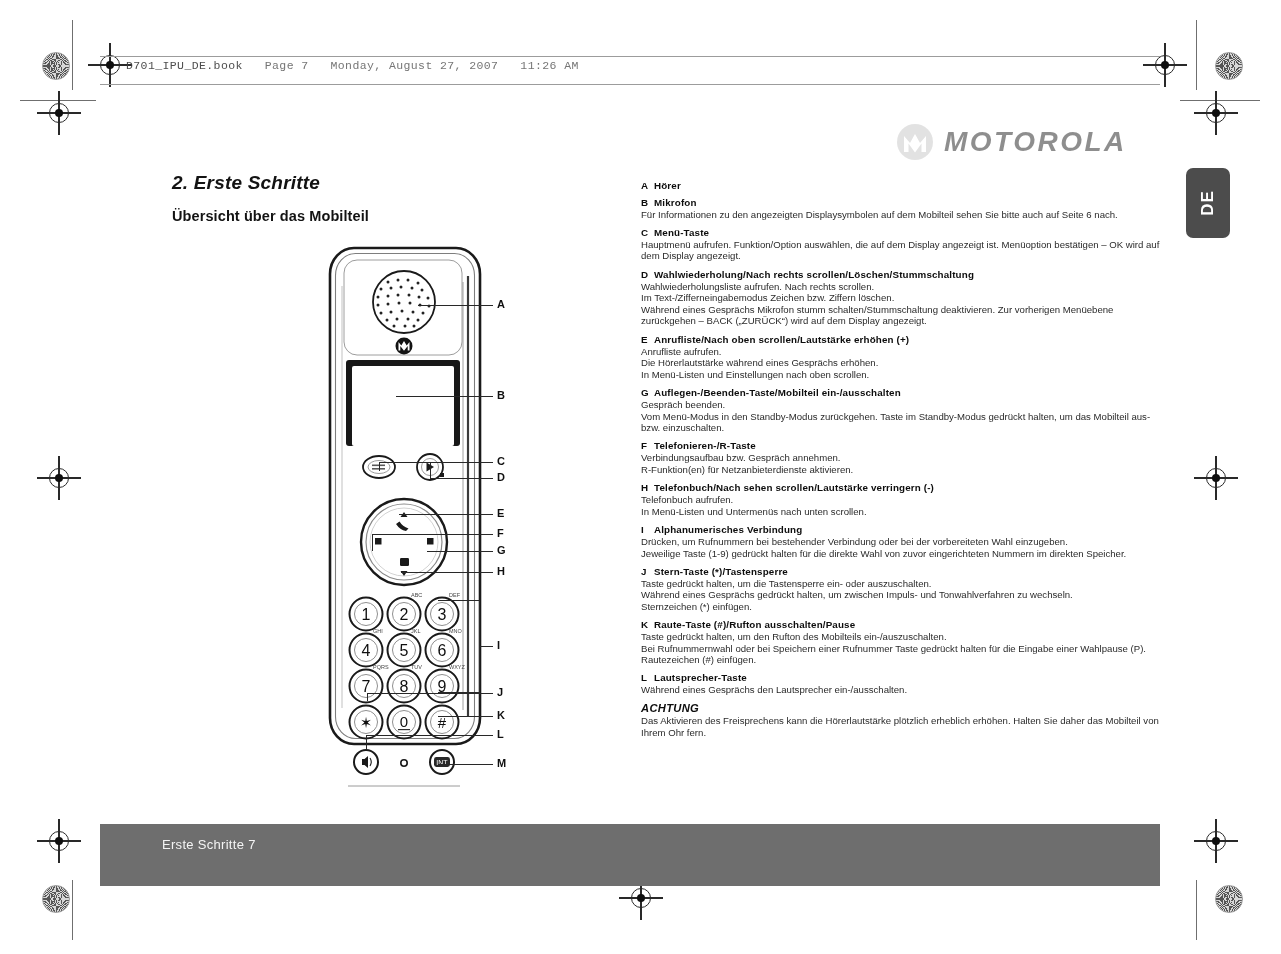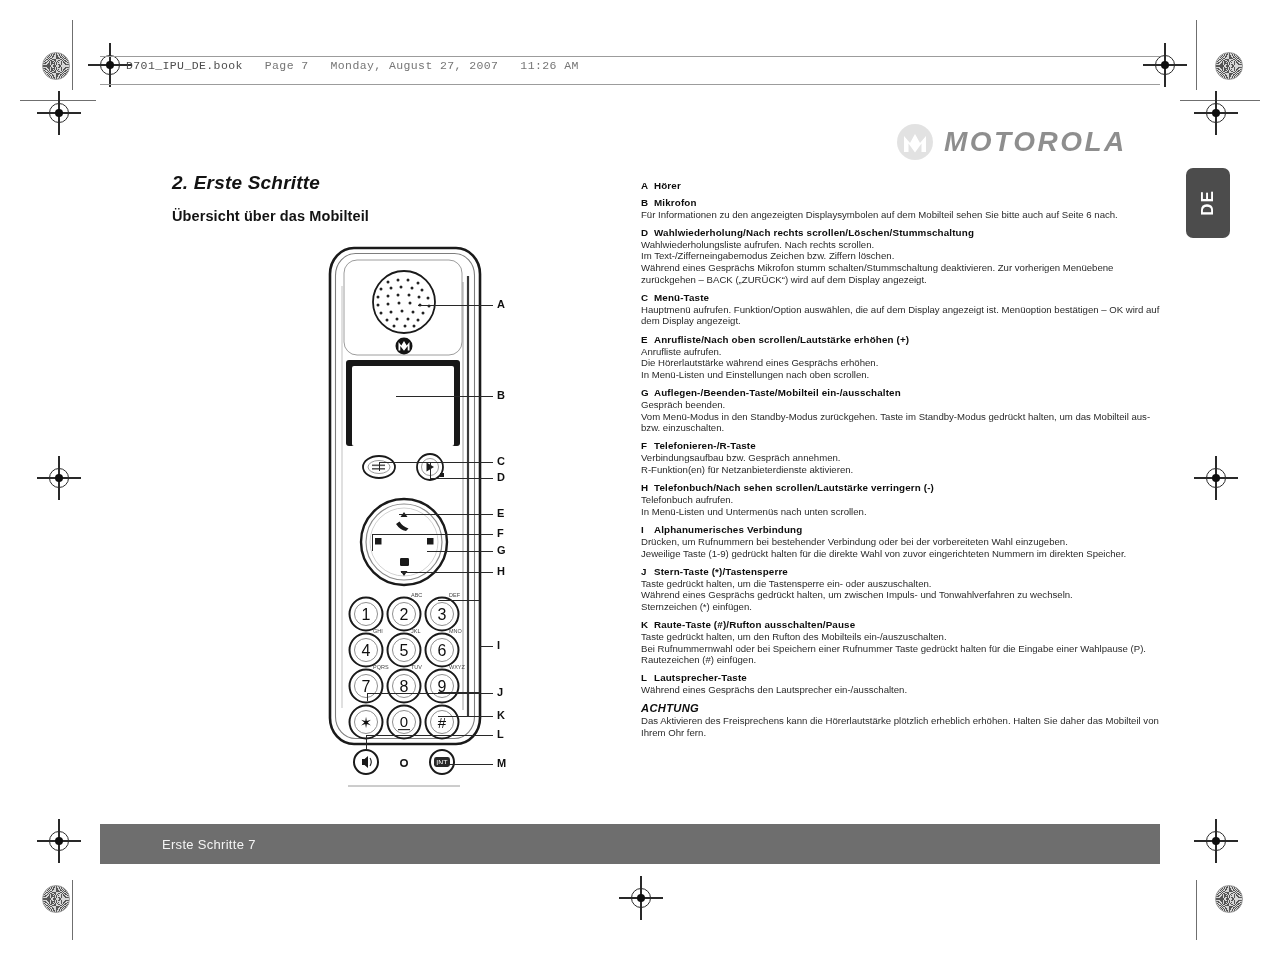--- a/index.html
+++ b/index.html
@@ -91,21 +91,21 @@
   
   .phonewrap{position:absolute;left:318px;top:246px;width:200px;height:500px;}
 
   
   .callout{position:absolute;font-size:11px;font-weight:bold;color:#111;}
   .leader{position:absolute;height:1px;background:#2a2a2a;}
   .vleader{position:absolute;width:1px;background:#2a2a2a;}
 
   
   .footband{
-    position:absolute;left:100px;top:824px;width:1060px;height:40px;
+    position:absolute;left:100px;top:824px;width:1060px;height:62px;
     background:#6e6e6e;
   }
   .footband .ftext{
     position:absolute;left:62px;top:13px;color:#f2f2f2;font-size:13px;
     letter-spacing:.3px;
   }
 </style>
 </head>
 <body>
 
@@ -419,32 +419,32 @@
     <div class="blk tight">
       <h4><span class="ab">A</span><span>Hörer</span></h4>
     </div>
 
     <div class="blk">
       <h4><span class="ab">B</span><span>Mikrofon</span></h4>
       <p>Für Informationen zu den angezeigten Displaysymbolen auf dem Mobilteil sehen Sie bitte auch auf Seite 6 nach.</p>
     </div>
 
     <div class="blk">
+      <h4><span class="ab">C</span><span>Menü-Taste</span></h4>
+      <p>Hauptmenü aufrufen. Funktion/Option auswählen, die auf dem Display angezeigt ist. Menüoption bestätigen – OK wird auf dem Display angezeigt.</p>
+    </div>
+
+    <div class="blk">
       <h4><span class="ab">D</span><span>Wahlwiederholung/Nach rechts scrollen/Löschen/Stummschaltung</span></h4>
       <p>Wahlwiederholungsliste aufrufen. Nach rechts scrollen.</p>
       <p>Im Text-/Zifferneingabemodus Zeichen bzw. Ziffern löschen.</p>
       <p>Während eines Gesprächs Mikrofon stumm schalten/Stummschaltung deaktivieren. Zur vorherigen Menüebene zurückgehen – BACK („ZURÜCK“) wird auf dem Display angezeigt.</p>
     </div>
 
     <div class="blk">
-      <h4><span class="ab">C</span><span>Menü-Taste</span></h4>
-      <p>Hauptmenü aufrufen. Funktion/Option auswählen, die auf dem Display angezeigt ist. Menüoption bestätigen – OK wird auf dem Display angezeigt.</p>
-    </div>
-
-    <div class="blk">
       <h4><span class="ab">E</span><span>Anrufliste/Nach oben scrollen/Lautstärke erhöhen (+)</span></h4>
       <p>Anrufliste aufrufen.</p>
       <p>Die Hörerlautstärke während eines Gesprächs erhöhen.</p>
       <p>In Menü-Listen und Einstellungen nach oben scrollen.</p>
     </div>
 
     <div class="blk">
       <h4><span class="ab">G</span><span>Auflegen-/Beenden-Taste/Mobilteil ein-/ausschalten</span></h4>
       <p>Gespräch beenden.</p>
       <p>Vom Menü-Modus in den Standby-Modus zurückgehen. Taste im Standby-Modus gedrückt halten, um das Mobilteil aus- bzw. einzuschalten.</p>

